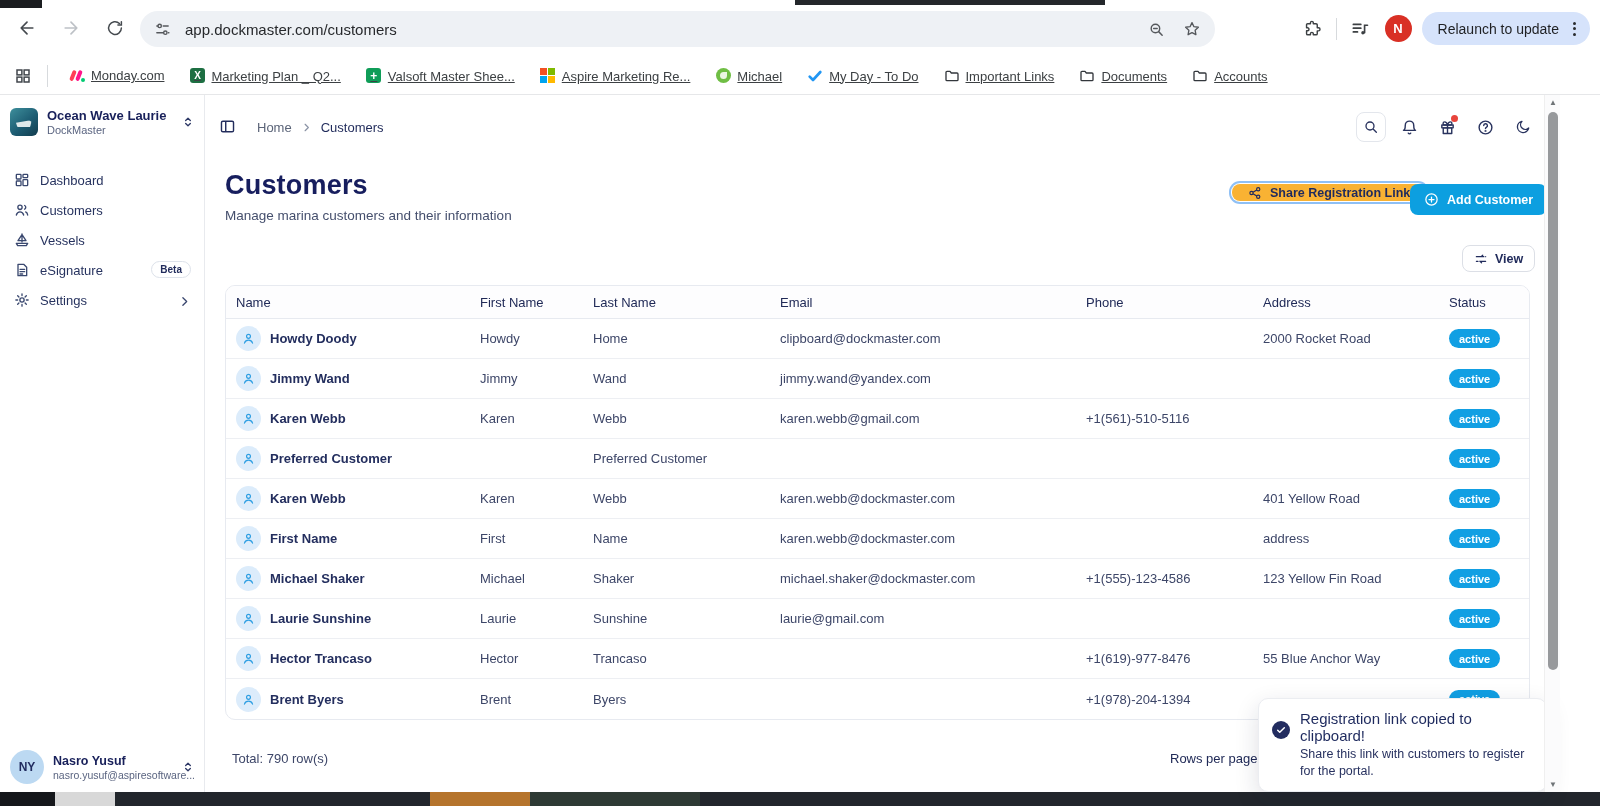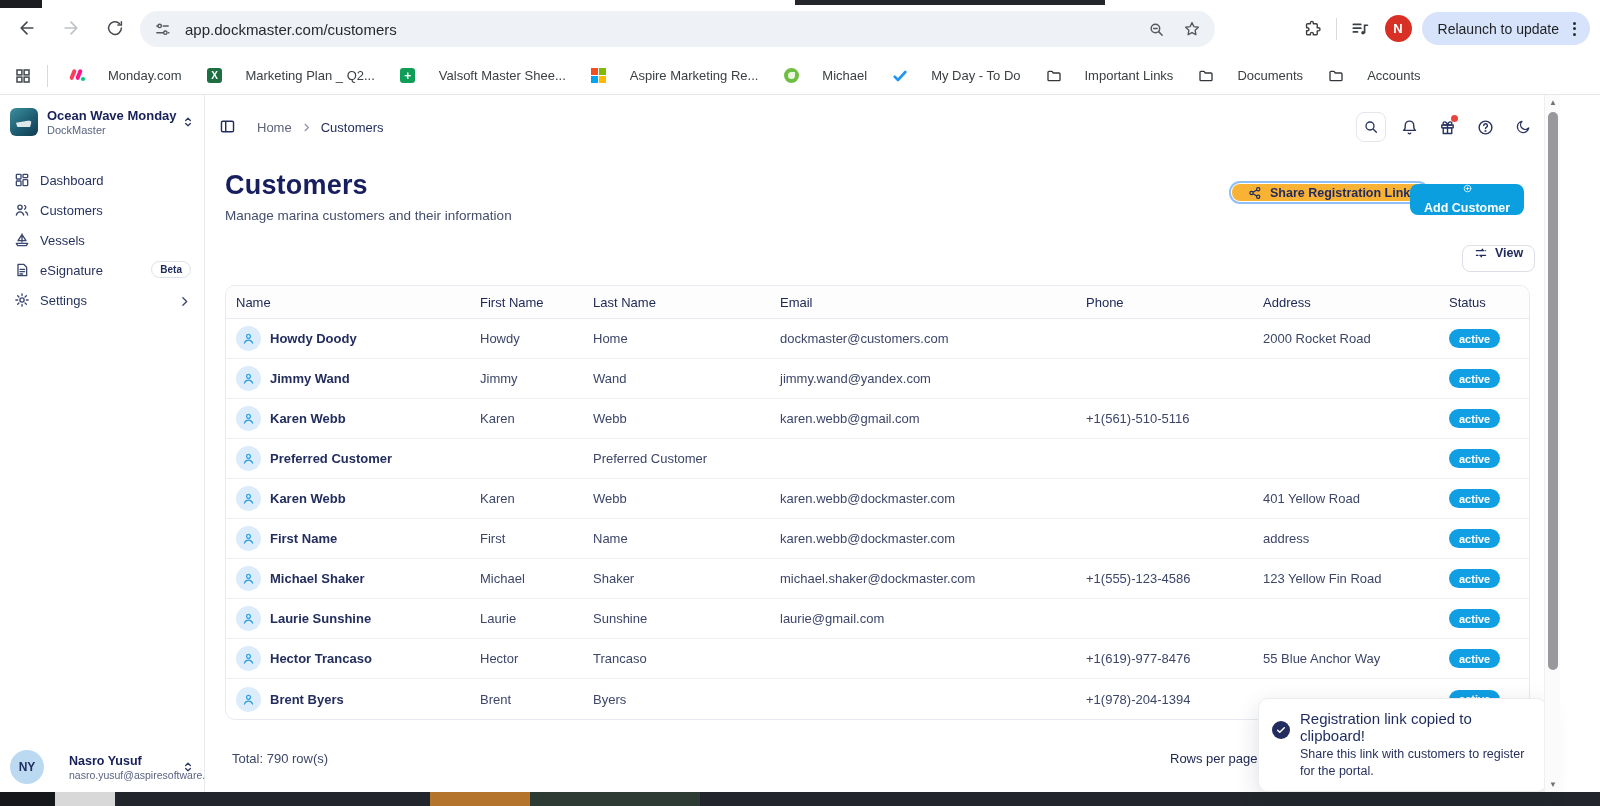--- a/index.html
+++ b/index.html
@@ -19,21 +19,21 @@
   .chrome-right { position:absolute; right:0; top:0; height:57px; display:flex; align-items:center; }
   .ext-ic, .media-ic { width:30px; height:30px; display:flex; align-items:center; justify-content:center; color:#3c4043; cursor:pointer; }
   .vsep { width:1px; height:22px; background:#d7dadd; margin:0 8px; }
   .avatar-n { width:27px; height:27px; border-radius:50%; background:#d93025; color:#fff; font-size:13px; font-weight:bold; display:flex; align-items:center; justify-content:center; margin:0 10px; cursor:pointer; }
   .relaunch { height:33px; background:#d6e3fb; border:none; border-radius:17px; display:flex; align-items:center; gap:6px; padding:0 6px 0 16px; font-size:14px; color:#1f2023; font-family:inherit; cursor:pointer; margin-right:10px; }
   .kebab { display:flex; flex-direction:column; gap:2.5px; padding:4px 8px; }
   .kebab i { width:3px; height:3px; border-radius:50%; background:#2a2c2f; }
 
   .bmbar { position:absolute; left:0; top:57px; width:1600px; height:38px; background:#fff; border-bottom:1px solid #e6e7e9; display:flex; align-items:center; padding-left:14px; gap:13px; }
   .apps-ic { color:#41464c; display:flex; cursor:pointer; }
-  .bm { display:flex; align-items:flex-start; gap:23px; font-size:13px; color:#3c4043; cursor:pointer; white-space:nowrap; padding:3px 6px; border-radius:6px; }
+  .bm { display:flex; align-items:flex-end; gap:6px; font-size:13px; color:#3c4043; cursor:pointer; white-space:nowrap; padding:3px 6px; border-radius:6px;text-decoration:underline; }
   .bm-ic { width:16px; height:16px; display:flex; align-items:center; justify-content:center; flex:none; }
   .sq-excel { width:15px; height:15px; border-radius:3px; background:#1d6f42; color:#fff; font-size:10px; font-weight:bold; display:flex; align-items:center; justify-content:center; }
   .sq-sheets { width:15px; height:15px; border-radius:3px; background:#0f9d58; color:#fff; font-size:12px; font-weight:bold; display:flex; align-items:center; justify-content:center; line-height:0; }
   .ms-grid { display:grid; grid-template-columns:7px 7px; grid-template-rows:7px 7px; gap:1px; }
   .ms-grid i:nth-child(1){background:#f25022;} .ms-grid i:nth-child(2){background:#7fba00;}
   .ms-grid i:nth-child(3){background:#00a4ef;} .ms-grid i:nth-child(4){background:#ffb900;}
   .bamboo { width:15px; height:15px; border-radius:50%; background:#6fbe44; position:relative; }
   .bamboo::after{ content:""; position:absolute; left:4px; top:4px; width:7px; height:7px; border-radius:50% 0 50% 50%; background:#eaf6e2; }
   .monday { position:relative; width:16px; height:14px; }
   .monday i { position:absolute; width:3.5px; height:11px; border-radius:2px; transform:rotate(22deg); }
@@ -49,21 +49,21 @@
   .ws-meta { flex:1; min-width:0; }
   .ws-name { font-size:13px; font-weight:bold; color:#18205a; white-space:nowrap; }
   .ws-sub { font-size:11px; color:#5a6480; margin-top:1px; }
   .updown { color:#2c3765; display:flex; flex:none; }
   .nav { position:absolute; left:6px; top:64px; width:193px; display:flex; flex-direction:column; gap:1px; }
   .nav-item { height:29px; display:flex; align-items:flex-end; gap:10px; padding:0 8px; border-radius:7px; font-size:13px; color:#27335f; cursor:pointer; }
   .nav-ic { width:16px; height:16px; color:#3a486f; display:flex; flex:none; }
   .nav-lbl { flex:1; }
   .beta { font-size:10px; font-weight:bold; color:#222c5c; border:1px solid #dde2ea; background:#fff; border-radius:9px; padding:2px 8px; margin-left:-48px; }
   .nav-chev { color:#39466e; display:flex; }
-  .suser { position:absolute; left:10px; bottom:8px; width:185px; display:flex; align-items:center; gap:25px; cursor:pointer; }
+  .suser { position:absolute; left:10px; bottom:8px; width:185px; display:flex; align-items:center; gap:9px; cursor:pointer; }
   .suser-av { width:34px; height:34px; border-radius:50%; background:#bcd9f2; color:#1f2a5e; font-size:12px; font-weight:bold; display:flex; align-items:center; justify-content:center; flex:none; }
   .suser-meta { flex:1; min-width:0; }
   .suser-name { font-size:12.5px; font-weight:bold; color:#18205a; }
   .suser-mail { font-size:10.5px; color:#5a6480; margin-top:1px; white-space:nowrap; }
 
   .mainbg { position:absolute; left:206px; top:95px; width:1338px; height:697px; background:#fff; }
 
   
   .panel-ic { position:absolute; left:219px; top:118px; color:#222c5c; display:flex; cursor:pointer; }
   .crumb { position:absolute; left:257px; top:120px; display:flex; align-items:center; gap:9px; font-size:13px; }
@@ -72,22 +72,22 @@
   .crumb .c2 { color:#1f2a5a; }
   .hicons { position:absolute; right:62px; top:112px; display:flex; align-items:center; gap:8px; }
   .hbtn { width:30px; height:30px; display:flex; align-items:center; justify-content:center; color:#29335e; cursor:pointer; position:relative; border-radius:8px; }
   .hbtn.boxed { border:1px solid #e3e6ec; }
   .reddot { position:absolute; right:4px; top:3px; width:7px; height:7px; border-radius:50%; background:#e8453c; }
 
   .page-title { position:absolute; left:225px; top:170px; font-size:27px; font-weight:800; color:#171e5e; letter-spacing:.2px; }
   .page-sub { position:absolute; left:225px; top:208px; font-size:13.5px; color:#454f6d; }
 
   .btn-share { position:absolute; left:1232px; top:184px; height:17px; padding:0 16px; background:#f9b233; border:none; border-radius:8px; display:flex; align-items:center; gap:8px; font-size:12.5px; font-weight:bold; color:#1e2a5e; font-family:inherit; cursor:pointer; box-shadow:0 0 0 1px #fff, 0 0 0 3px #8fc0f5; }
-  .btn-add { position:absolute; left:1410px; top:184px; height:31px; padding:0 14px; background:#0c9fe0; border:none; border-radius:8px; display:flex; align-items:center; gap:8px; font-size:12.5px; font-weight:bold; color:#fff; font-family:inherit; cursor:pointer;flex-direction:column; }
-  .btn-view { position:absolute; left:1462px; top:245px; height:27px; padding:0 11px; background:#fff; border:1px solid #dcdfe6; border-radius:8px; display:flex; align-items:flex-start; gap:7px; font-size:12.5px; font-weight:600; color:#222c5c; font-family:inherit; cursor:pointer; }
+  .btn-add { position:absolute; left:1410px; top:184px; height:31px; padding:0 14px; background:#0c9fe0; border:none; border-radius:8px; display:flex; align-items:center; gap:8px; font-size:12.5px; font-weight:bold; color:#fff; font-family:inherit; cursor:pointer; }
+  .btn-view { position:absolute; left:1462px; top:245px; height:27px; padding:0 11px; background:#fff; border:1px solid #dcdfe6; border-radius:8px; display:flex; align-items:center; gap:7px; font-size:12.5px; font-weight:600; color:#222c5c; font-family:inherit; cursor:pointer; }
 
   
   .tbl { position:absolute; left:225px; top:285px; width:1305px; border:1px solid #e7eaf0; border-radius:10px; background:#fff; overflow:hidden; }
   .thead, .trow { display:grid; grid-template-columns:244px 113px 187px 306px 177px 186px 1fr; align-items:center; }
   .thead { height:33px; background:#fdfdfe; border-bottom:1px solid #e7eaf0; }
   .th { font-size:13px; color:#202a57; padding-left:10px; font-weight:500; }
   .trow { height:40px; border-bottom:1px solid #edeff3; cursor:pointer; }
   .trow:last-child { border-bottom:none; }
   .td { font-size:13px; color:#3d4668; padding-left:10px; white-space:nowrap; overflow:hidden; }
   .td.name { display:flex; align-items:center; gap:9px; }
@@ -270,21 +270,21 @@
           </svg>
       </span>
       <span>Accounts</span>
     </span>
   </div>
 
   <div class="sidebar">
     <div class="ws">
       <span class="ws-logo"></span>
       <span class="ws-meta">
-        <div class="ws-name">Ocean Wave Monday</div>
+        <div class="ws-name">Ocean Wave Laurie</div>
         <div class="ws-sub">DockMaster</div>
       </span>
       <span class="updown">
         <svg width="14" height="14" viewBox="0 0 24 24" fill="none" stroke="currentColor" stroke-width="2.2" stroke-linecap="round" stroke-linejoin="round">
             <path d="M8 9.5L12 5.5l4 4M8 14.5l4 4 4-4"></path>
           </svg>
       </span>
     </div>
 
     <div class="nav">
@@ -452,21 +452,21 @@
             <span class="avatar-row">
               <svg width="13" height="13" viewBox="0 0 24 24" fill="none" stroke="#2f9fe3" stroke-width="2.2" stroke-linecap="round">
                 <circle cx="12" cy="8" r="3.6"></circle>
                 <path d="M4.5 20.5c1.4-4 4.5-5.4 7.5-5.4s6.1 1.4 7.5 5.4"></path>
               </svg>
             </span>
             <span class="nm">Howdy Doody</span>
           </span>
           <span class="td">Howdy</span>
           <span class="td">Home</span>
-          <span class="td">dockmaster@customers.com</span>
+          <span class="td">clipboard@dockmaster.com</span>
           <span class="td"></span>
           <span class="td">2000 Rocket Road</span>
           <span class="td"><span class="badge">active</span></span>
         </div>
         <div class="trow">
           <span class="td name">
             <span class="avatar-row">
               <svg width="13" height="13" viewBox="0 0 24 24" fill="none" stroke="#2f9fe3" stroke-width="2.2" stroke-linecap="round">
                 <circle cx="12" cy="8" r="3.6"></circle>
                 <path d="M4.5 20.5c1.4-4 4.5-5.4 7.5-5.4s6.1 1.4 7.5 5.4"></path>

